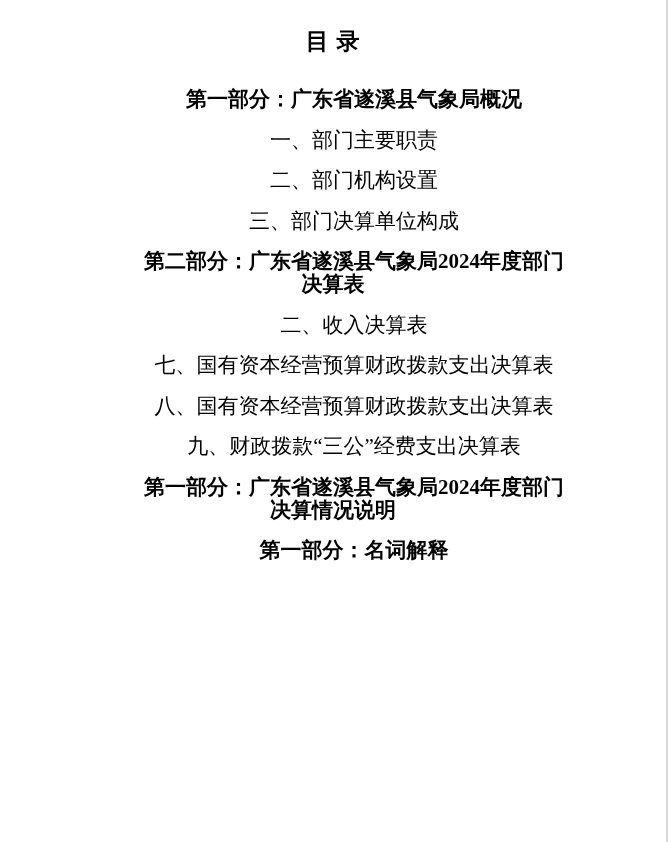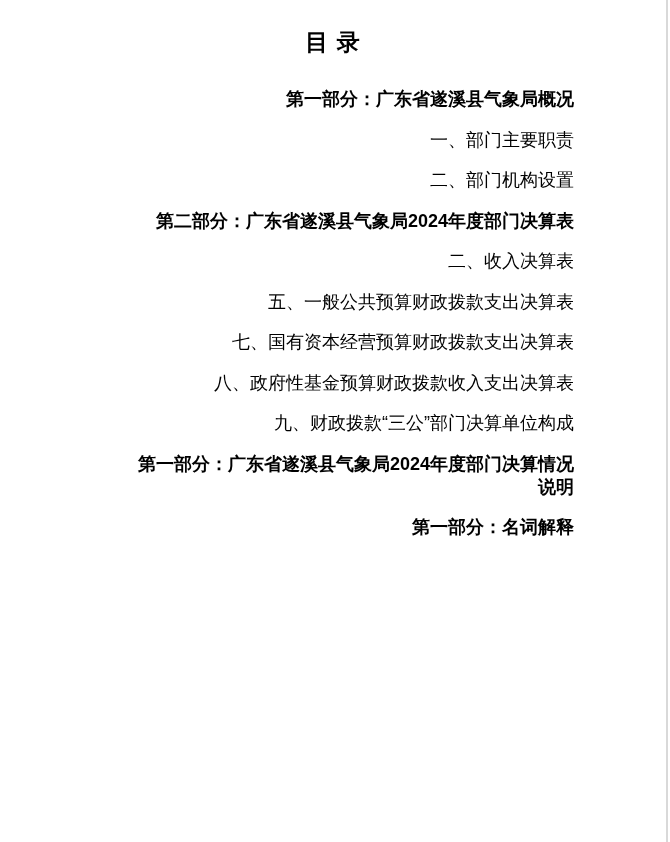--- a/index.html
+++ b/index.html
@@ -10,61 +10,61 @@
     background: #ffffff;
     overflow: hidden;
   }
   .page {
     position: relative;
     width: 668px;
     height: 842px;
     background: #ffffff;
     border-right: 2px solid #d9d9d9;
     box-sizing: border-box;
-    font-family: Liberation Sans, sans-serif;
+    font-family: Liberation Serif, serif;
     color: #000000;
   }
   .content {
     padding: 26px 92px 0 92px;
   }
   .toc-title {
     font-size: 23px;
     font-weight: bold;
     text-align: center;
     line-height: 32px;
     margin: 0 0 30px 0;
     letter-spacing: 1px;
   }
   .toc-entry {
-    font-size: 18px;
+    font-size: 21px;
     line-height: 23px;
     margin: 0 0 17.5px 0;
     text-indent: 2em;
-    text-align: right;
+    text-align: center;
   }
   .toc-heading {
     font-weight: bold;
   }
   .toc-item {
     font-weight: normal;
   }
 </style>
 </head>
 <body>
 
 <div class="page">
   <div class="content">
     <h1 class="toc-title">目 录</h1>
     <div id="toc-list">
         <p class="toc-entry toc-heading">第一部分：广东省遂溪县气象局概况</p>
         <p class="toc-entry toc-item">一、部门主要职责</p>
         <p class="toc-entry toc-item">二、部门机构设置</p>
+        <p class="toc-entry toc-item">三、部门决算单位构成</p>
         <p class="toc-entry toc-heading">第二部分：广东省遂溪县气象局2024年度部门决算表</p>
         <p class="toc-entry toc-item">二、收入决算表</p>
-        <p class="toc-entry toc-item">五、一般公共预算财政拨款支出决算表</p>
         <p class="toc-entry toc-item">七、国有资本经营预算财政拨款支出决算表</p>
-        <p class="toc-entry toc-item">八、政府性基金预算财政拨款收入支出决算表</p>
-        <p class="toc-entry toc-item">九、财政拨款“三公”部门决算单位构成</p>
+        <p class="toc-entry toc-item">八、国有资本经营预算财政拨款支出决算表</p>
+        <p class="toc-entry toc-item">九、财政拨款“三公”经费支出决算表</p>
         <p class="toc-entry toc-heading">第一部分：广东省遂溪县气象局2024年度部门决算情况说明</p>
         <p class="toc-entry toc-heading">第一部分：名词解释</p>
       </div>
   </div>
 </div>
 
 </body></html>

